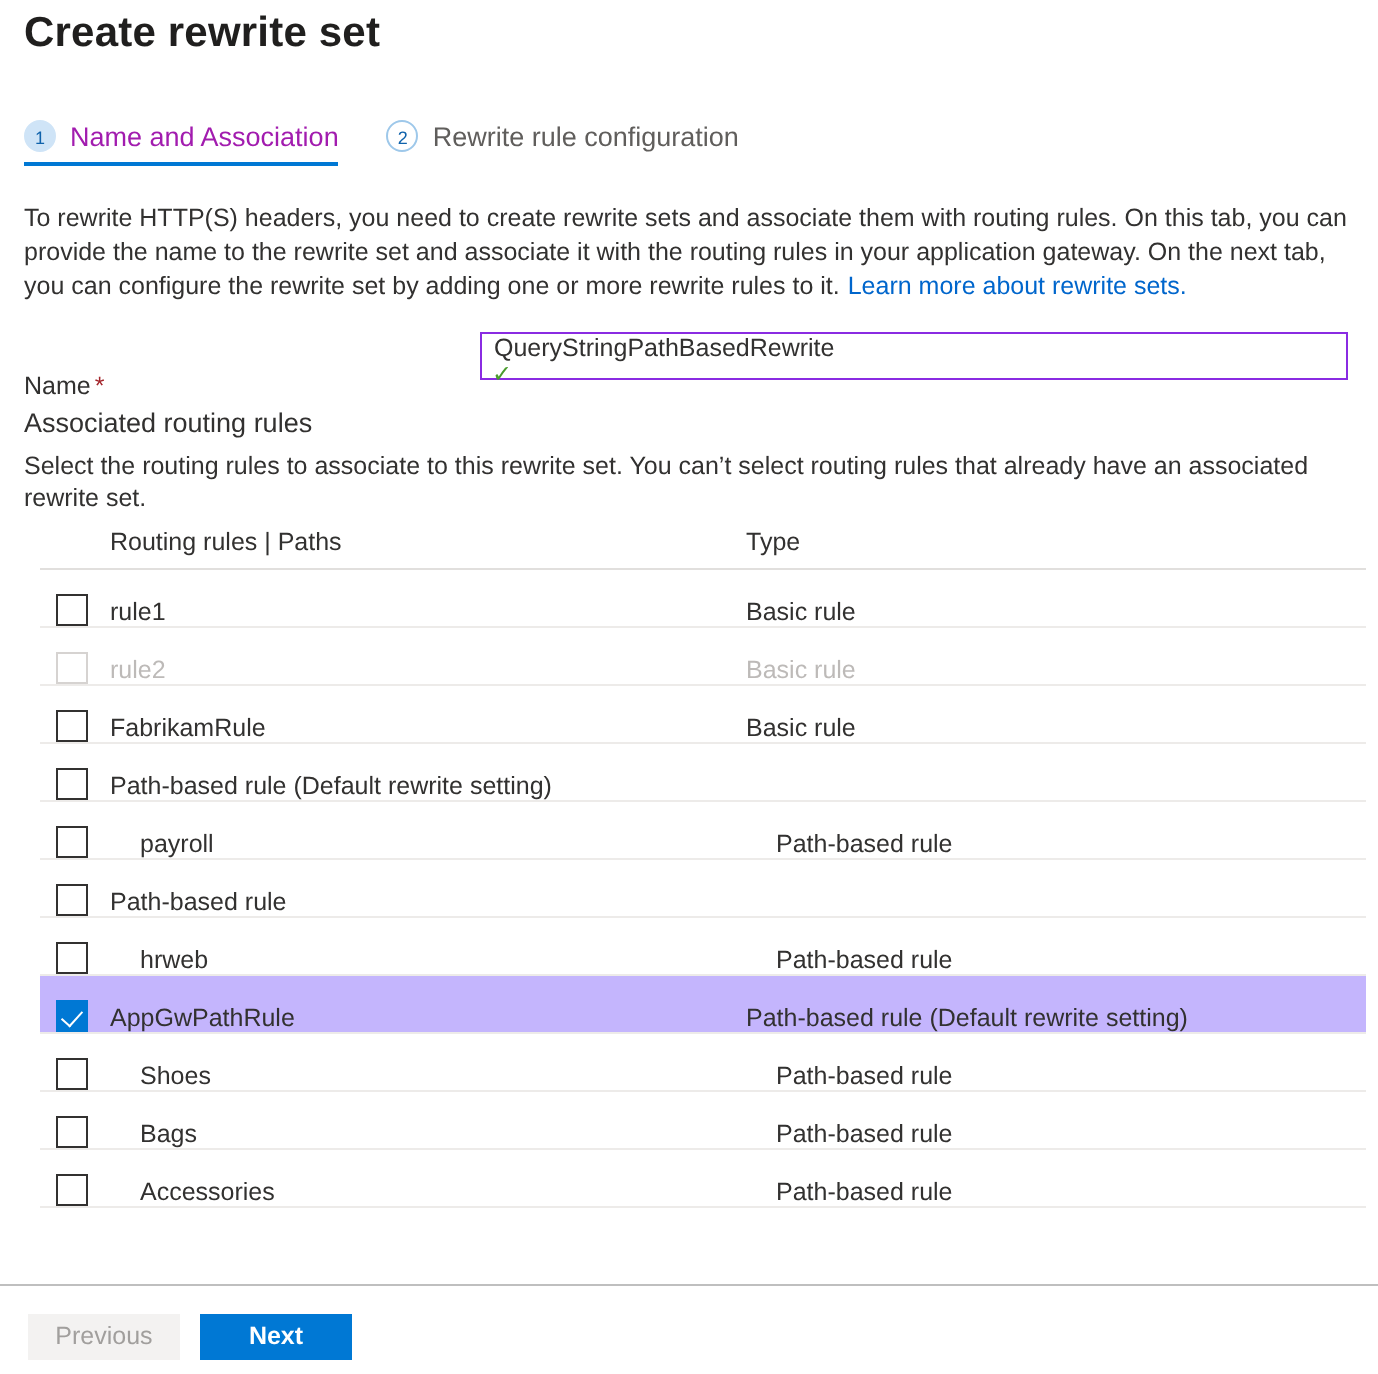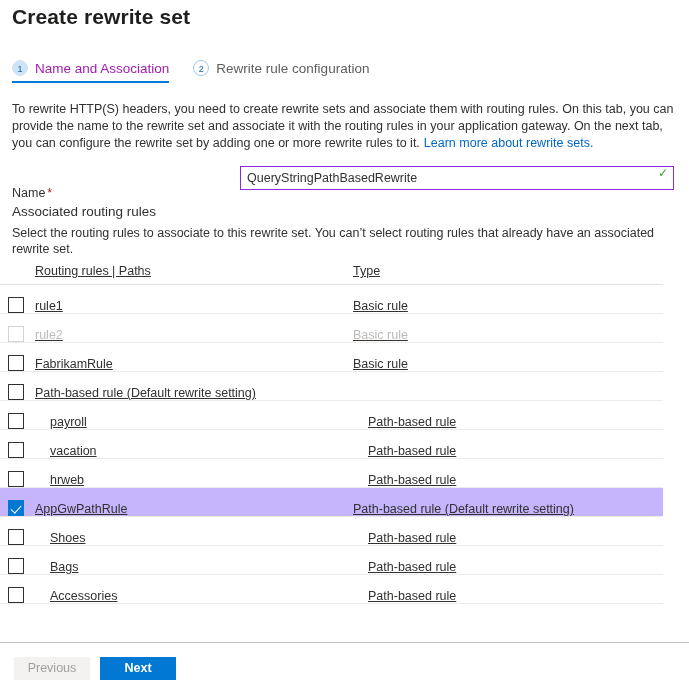--- a/index.html
+++ b/index.html
@@ -112,20 +112,21 @@
   #name-input-wrap {
     position: absolute;
     left: 228px;
     top: 0;
     width: 434px;
     height: 24px;
     border: 1px solid #8a2be2;
     box-sizing: border-box;
     background: #fff;
     display: flex;
+    flex-direction: column;
   }
   #name-input {
     border: 0;
     outline: 0;
     flex: 1 1 auto;
     height: 22px;
     padding: 0 6px;
     font-family: "Liberation Sans", sans-serif;
     font-size: 12.5px;
     color: #323130;
@@ -154,24 +155,23 @@
     top: 225px;
     width: 665px;
     font-size: 12.5px;
     color: #323130;
     line-height: 16px;
   }
 
   
   #rules-table {
     position: absolute;
-    left: 0;
+    left: 20px;
     top: 258px;
     width: 663px;
-    text-decoration: underline;
   }
   .tbl-head {
     display: flex;
     align-items: center;
     height: 26px;
     border-bottom: 1px solid #e1dfdd;
   }
   .tbl-head .th {
     font-size: 12.5px;
     color: #323130;
@@ -336,21 +336,20 @@
         <div class="col-check">
           <div class="cb"></div>
         </div>
         <div class="cell-name col-name indent">payroll</div>
         <div class="cell-type col-type">Path-based rule</div>
       </div>
       <div class="tbl-row">
         <div class="col-check">
           <div class="cb"></div>
         </div>
-        <div class="cell-name col-name indent">vacation</div>
         <div class="cell-type col-type">Path-based rule</div>
       </div>
       <div class="tbl-row">
         <div class="col-check">
           <div class="cb"></div>
         </div>
         <div class="cell-name col-name indent">hrweb</div>
         <div class="cell-type col-type">Path-based rule</div>
       </div>
       <div class="tbl-row selected">

